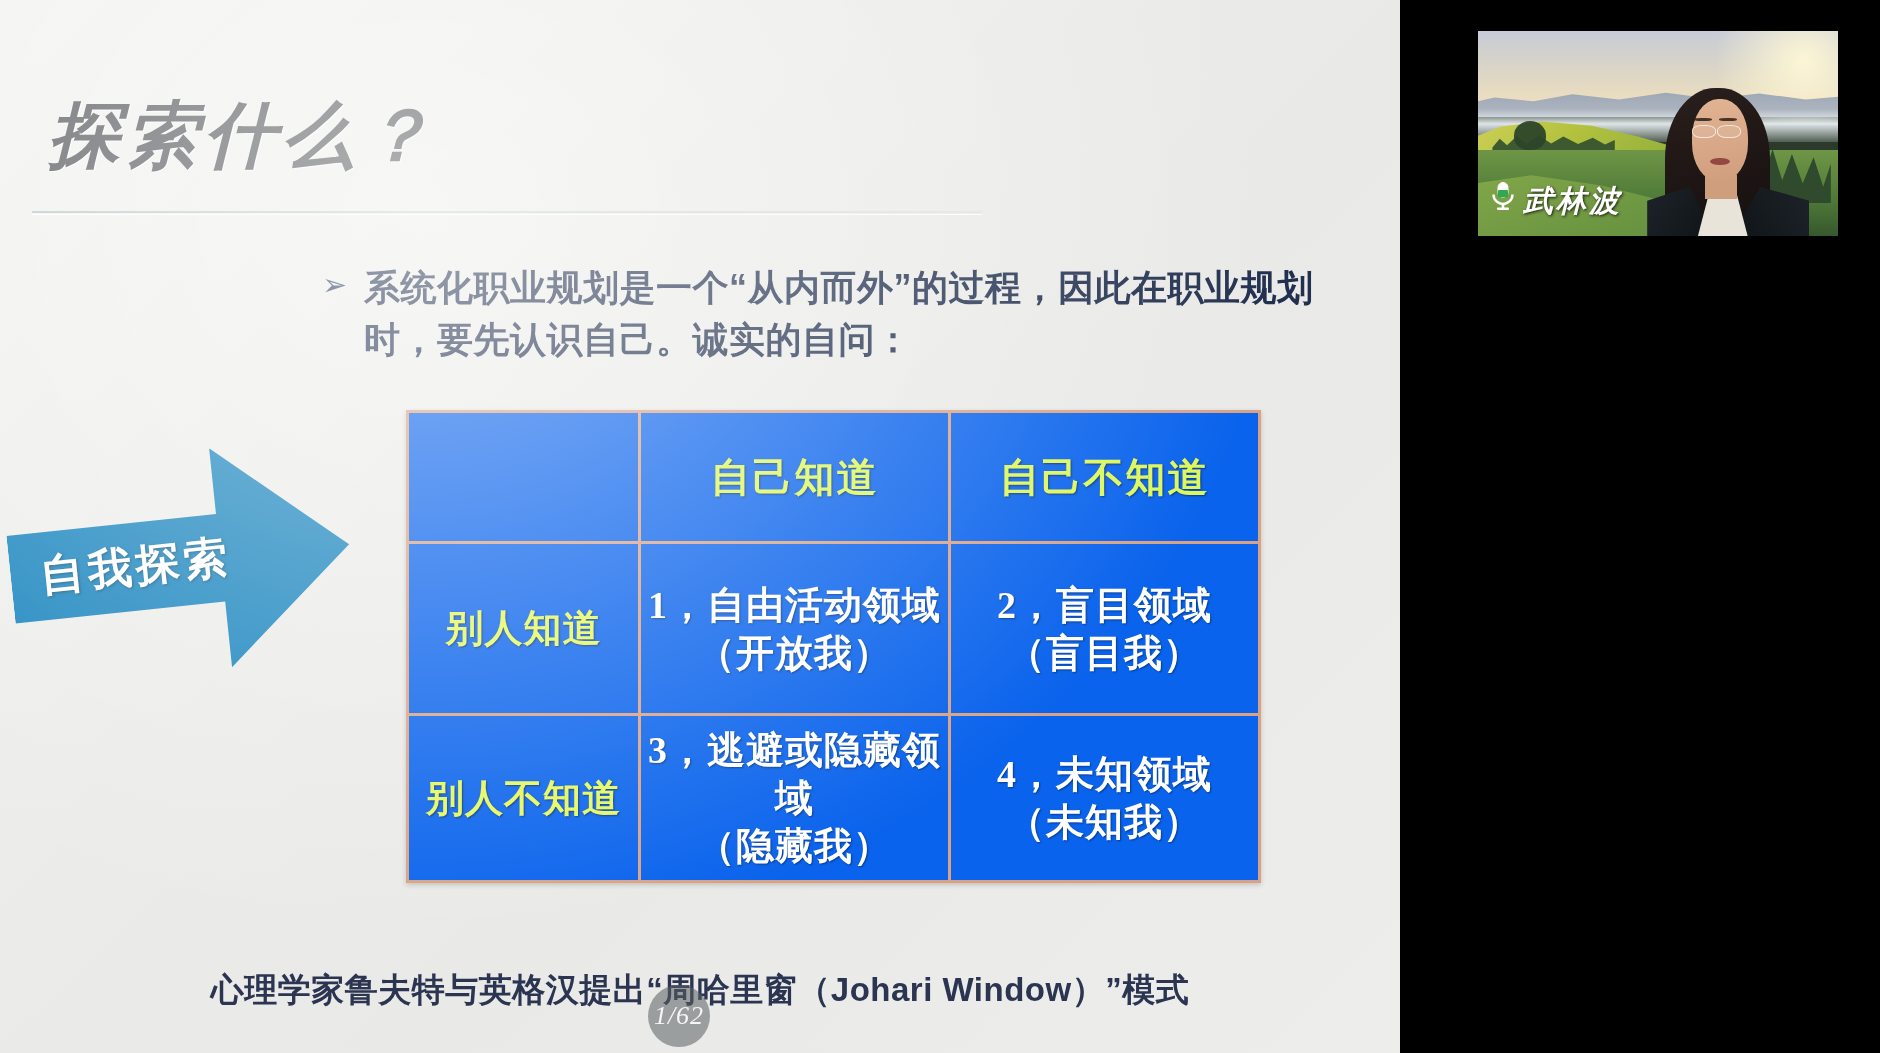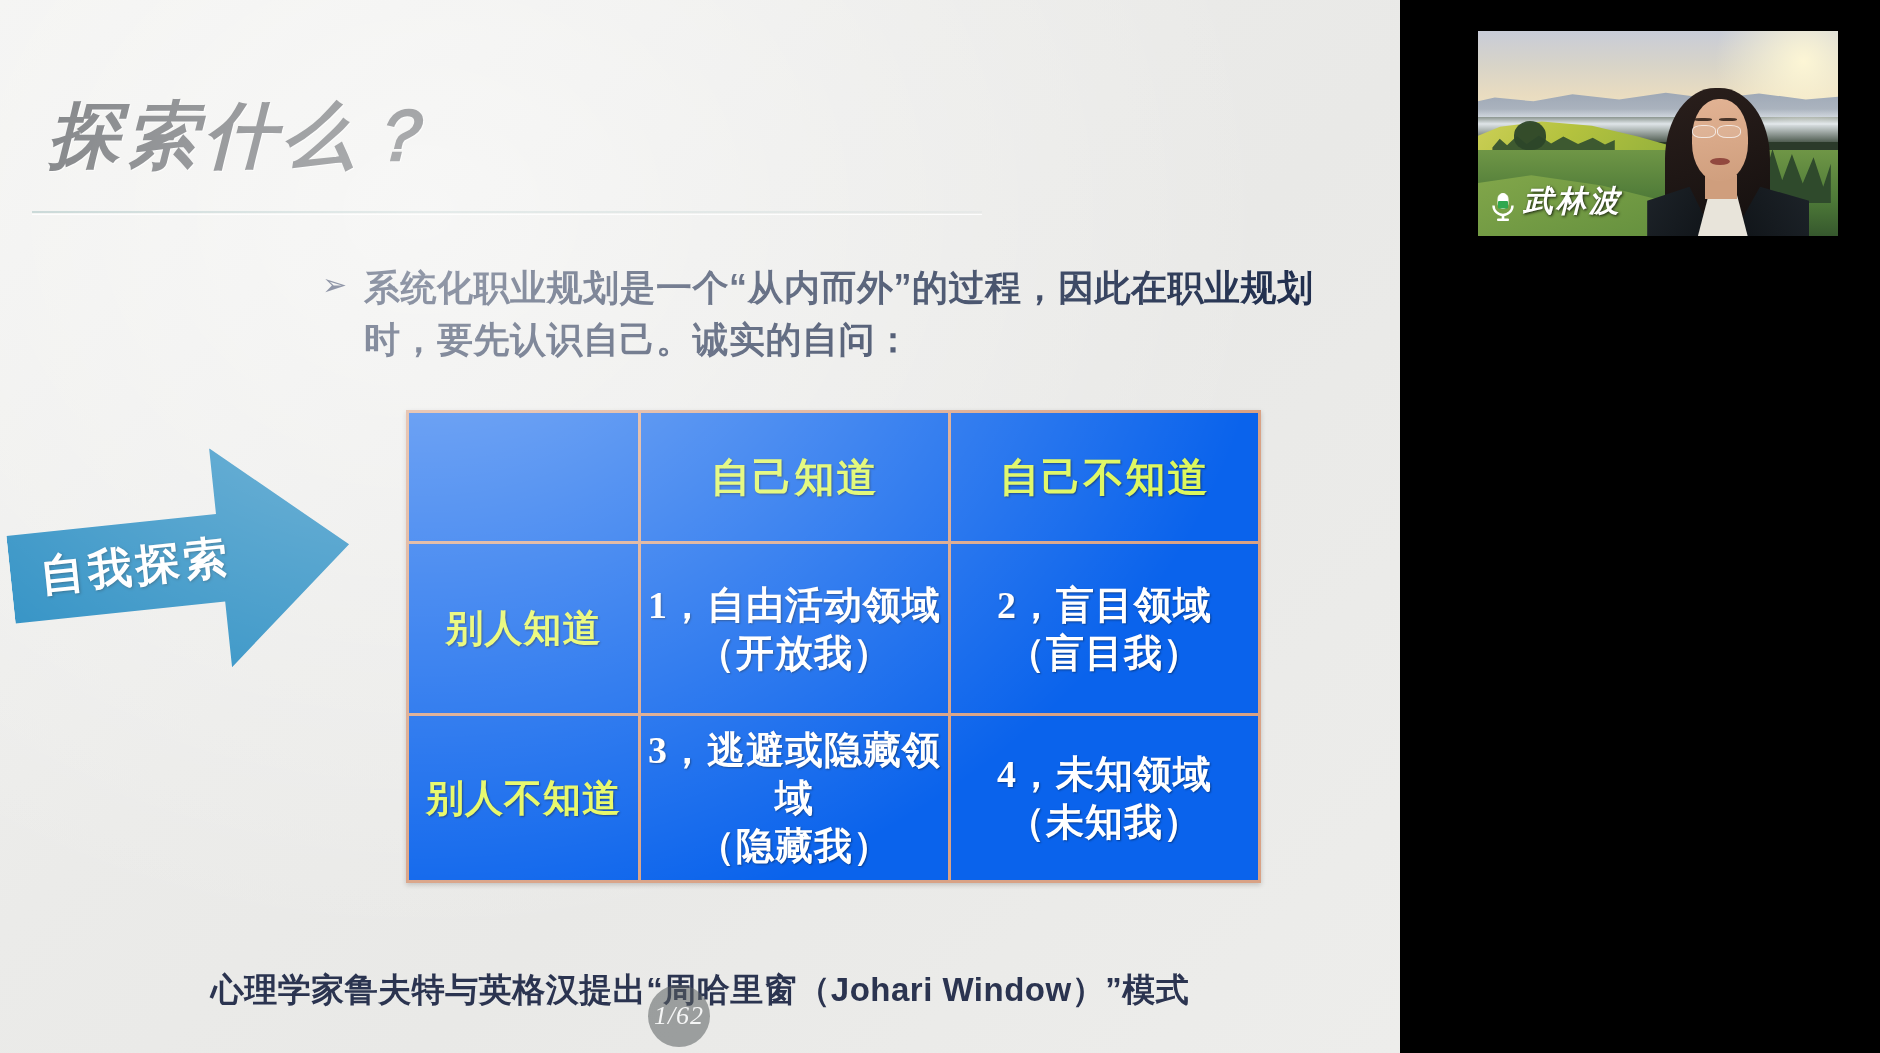--- a/index.html
+++ b/index.html
@@ -358,21 +358,21 @@
     width: 22%; height: 26%;
     background: linear-gradient(240deg, #1d2329, #0f1317);
     clip-path: polygon(38% 0%, 100% 26%, 100% 100%, 0% 100%);
   }
 
   #video-name-row {
     position: absolute;
     left: 12px;
     bottom: 14px;
     display: flex;
-    align-items: flex-end;
+    align-items: flex-start;
     gap: 7px;
     z-index: 6;
   }
   #video-mic-icon {
     width: 26px; height: 30px;
     flex: 0 0 auto;
   }
   #video-name {
     font-family: "Liberation Serif", serif;
     font-weight: 700;

